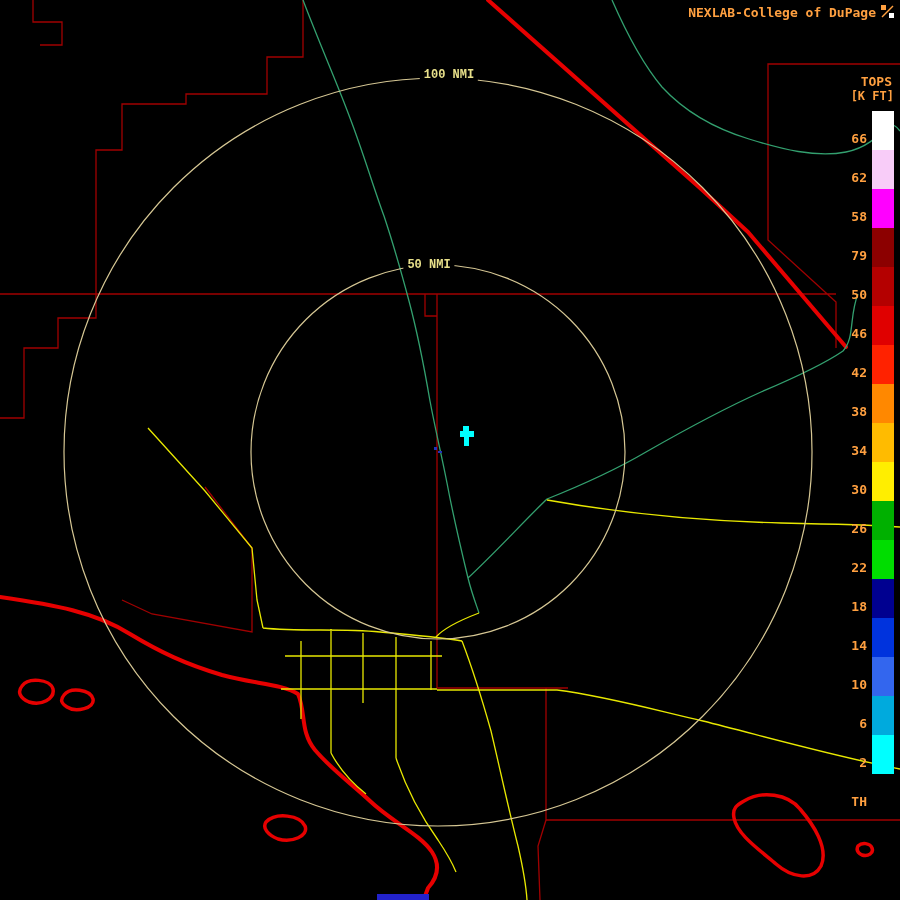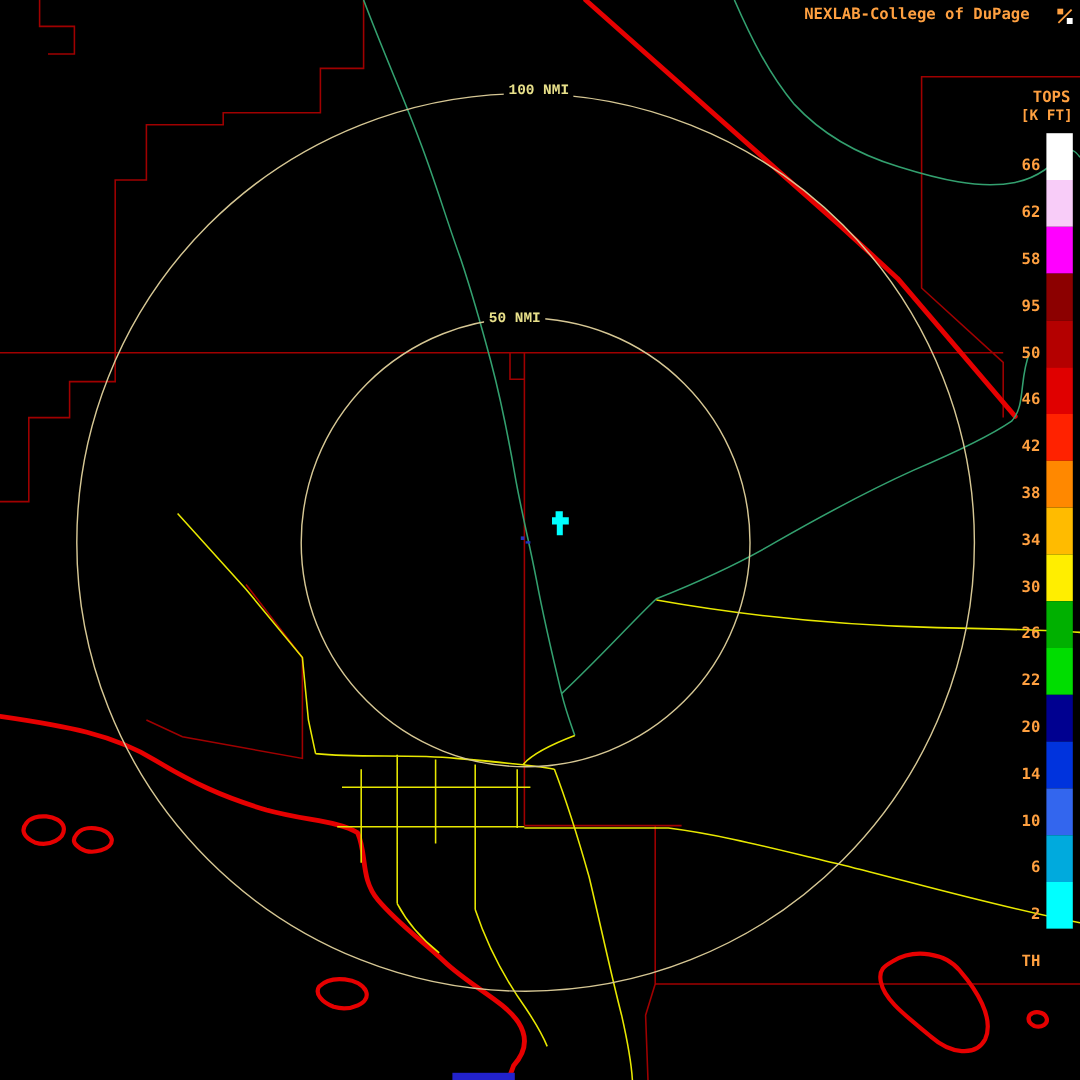--- a/index.html
+++ b/index.html
@@ -11,21 +11,21 @@
   .layer-county path{stroke:var(--county);stroke-width:1.3;fill:none;}
   .layer-thick path{stroke:var(--interstate);stroke-width:4;fill:none;stroke-linejoin:round;stroke-linecap:round;}
   .layer-thick path.island{stroke-width:3.5;}
   .layer-river path{stroke:var(--river);stroke-width:1.3;fill:none;}
   .layer-hwy path{stroke:var(--highway);stroke-width:1.3;fill:none;}
   .layer-rings circle{stroke:var(--ring);stroke-width:1.2;fill:none;}
   .layer-echo .blob{fill:var(--echo);}
   .layer-echo .blob2{fill:var(--echo-secondary);}
 
   .header{
-    position:absolute;top:5px;right:6px;display:flex;align-items:flex-end;gap:23px;
+    position:absolute;top:5px;right:6px;display:flex;align-items:flex-start;gap:5px;
     color:var(--header-text);font-size:13px;font-weight:bold;letter-spacing:0px;
   }
   .cod-icon{display:inline-block;width:13px;height:13px;}
 
   .legend{position:absolute;top:46px;right:6px;text-align:right;color:var(--legend-text);}
   .legend-title{font-size:13px;font-weight:bold;line-height:14px;padding-right:2px;margin-top:29px;}
   .legend-units{font-size:12px;font-weight:bold;line-height:14px;}
   .legend-rows{margin-top:8px;}
   .legend-row{display:flex;justify-content:flex-end;align-items:flex-end;height:39px;}
   .legend-label{font-size:13px;font-weight:bold;line-height:13px;padding:0 5px 5px 0;}
@@ -137,21 +137,21 @@
         </div>
         <div class="legend-row">
           <span class="legend-label">62</span>
           <span class="legend-swatch" style="background: rgb(248, 204, 248);"></span>
         </div>
         <div class="legend-row">
           <span class="legend-label">58</span>
           <span class="legend-swatch" style="background: rgb(255, 0, 255);"></span>
         </div>
         <div class="legend-row">
-          <span class="legend-label">95</span>
+          <span class="legend-label">79</span>
           <span class="legend-swatch" style="background: rgb(140, 0, 0);"></span>
         </div>
         <div class="legend-row">
           <span class="legend-label">50</span>
           <span class="legend-swatch" style="background: rgb(180, 0, 0);"></span>
         </div>
         <div class="legend-row">
           <span class="legend-label">46</span>
           <span class="legend-swatch" style="background: rgb(224, 0, 0);"></span>
         </div>
@@ -173,21 +173,21 @@
         </div>
         <div class="legend-row">
           <span class="legend-label">26</span>
           <span class="legend-swatch" style="background: rgb(0, 176, 0);"></span>
         </div>
         <div class="legend-row">
           <span class="legend-label">22</span>
           <span class="legend-swatch" style="background: rgb(0, 221, 0);"></span>
         </div>
         <div class="legend-row">
-          <span class="legend-label">20</span>
+          <span class="legend-label">18</span>
           <span class="legend-swatch" style="background: rgb(0, 0, 144);"></span>
         </div>
         <div class="legend-row">
           <span class="legend-label">14</span>
           <span class="legend-swatch" style="background: rgb(0, 51, 221);"></span>
         </div>
         <div class="legend-row">
           <span class="legend-label">10</span>
           <span class="legend-swatch" style="background: rgb(51, 102, 238);"></span>
         </div>

